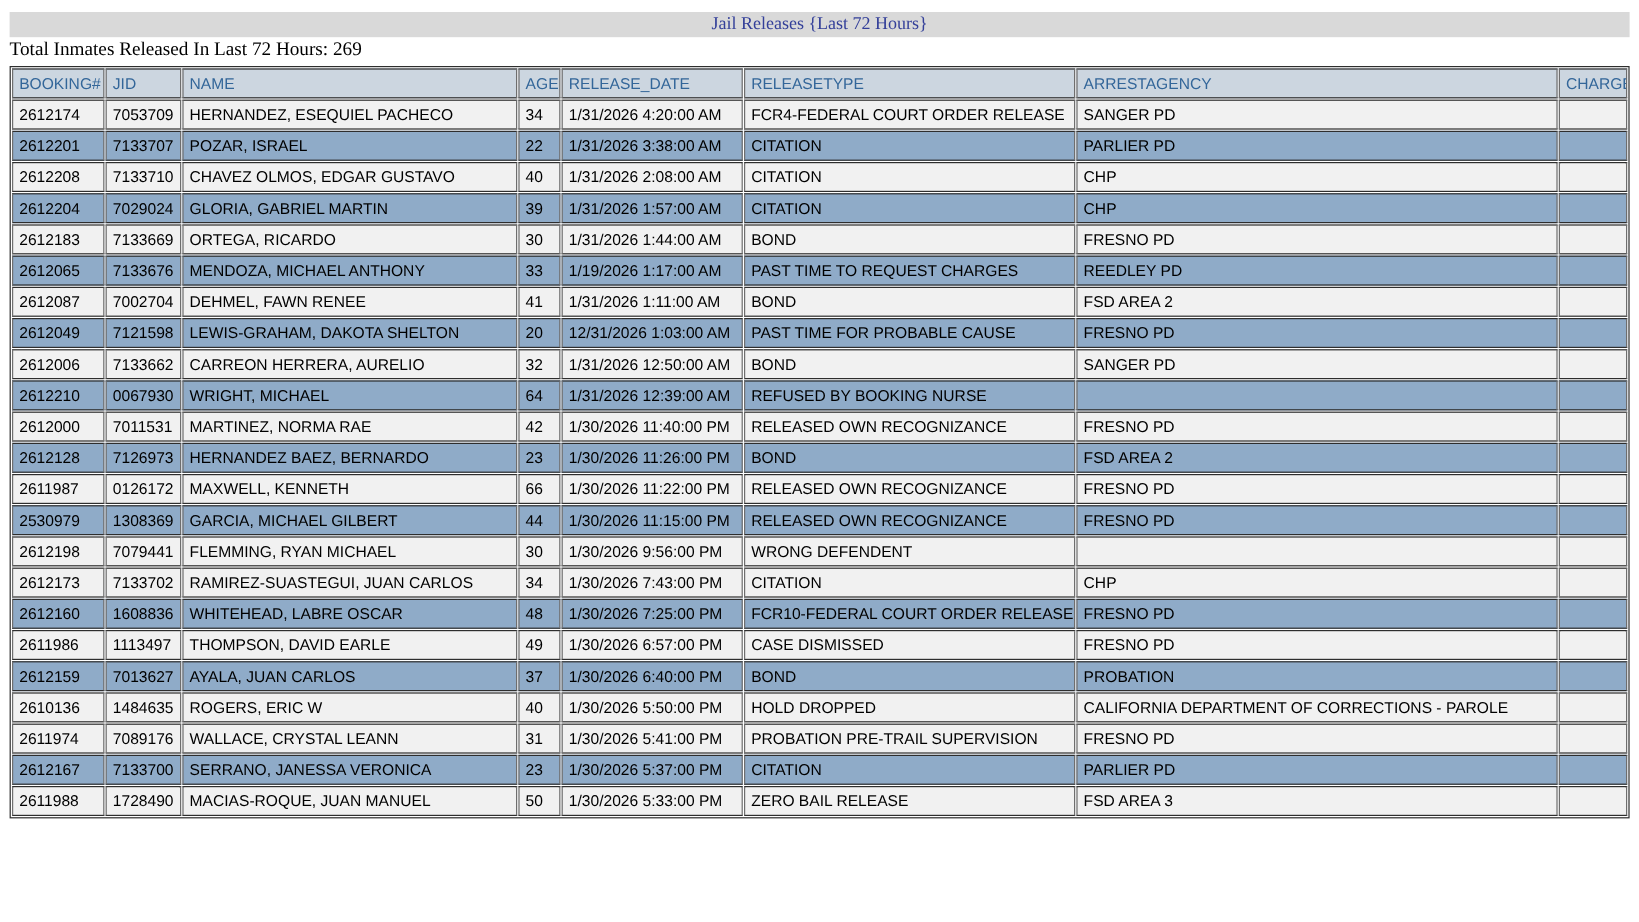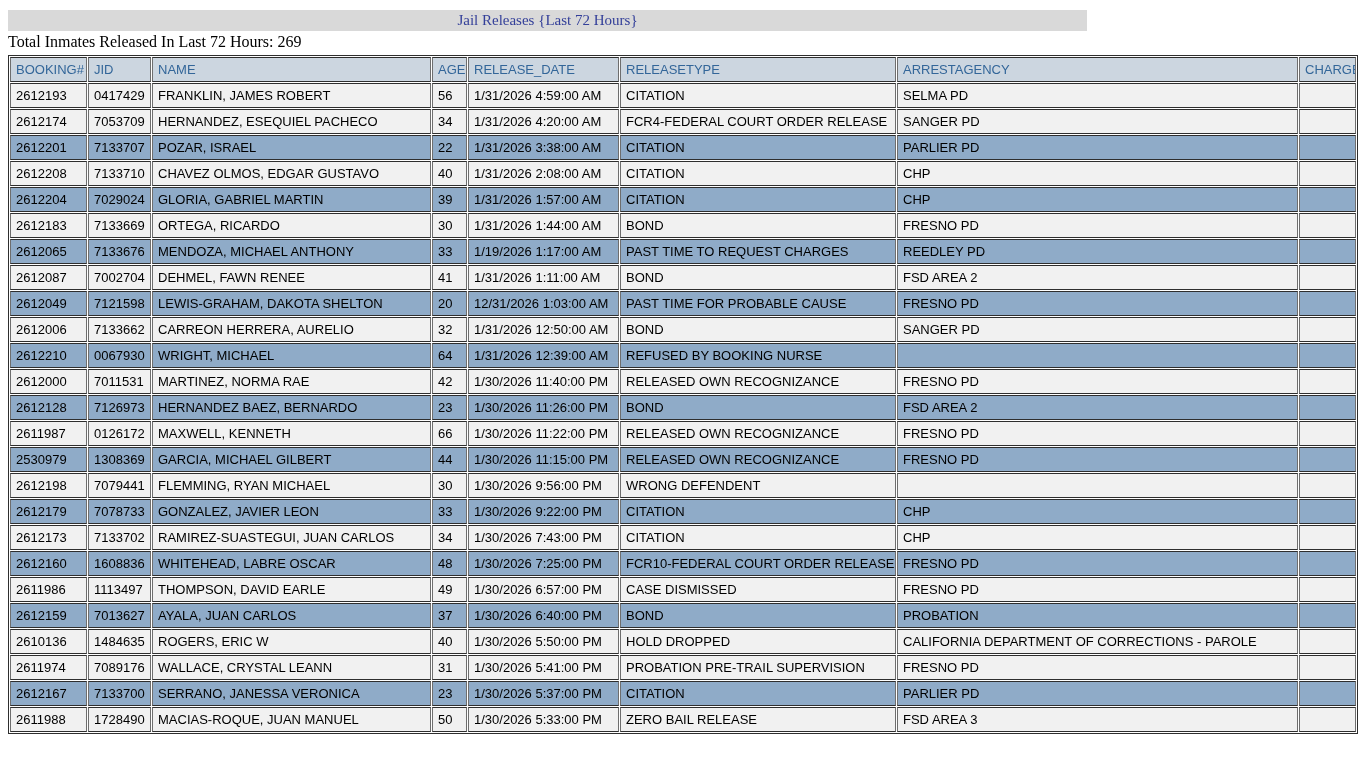--- a/index.html
+++ b/index.html
@@ -22,21 +22,21 @@
     font-family:"Liberation Sans", sans-serif;
   }
   .title-bar{
     background:var(--title-bar-bg);
     color:var(--title-text);
     font-family:"Liberation Serif", serif;
     font-size:15px;
     text-align:center;
     height:21px;
     line-height:21px;
-    width:1079px;
+    width:1350px;
   }
   .summary{
     font-family:"Liberation Serif", serif;
     font-size:16px;
     color:#000;
     margin:2px 0 4px 0;
     line-height:18px;
   }
   table.releases{
     border-collapse:separate;
@@ -98,30 +98,20 @@
       <th>NAME</th>
       <th>AGE</th>
       <th>RELEASE_DATE</th>
       <th>RELEASETYPE</th>
       <th>ARRESTAGENCY</th>
       <th>CHARGES</th>
     </tr>
   </thead>
   <tbody>
       <tr>
-        <td>2612193</td>
-        <td>0417429</td>
-        <td>FRANKLIN, JAMES ROBERT</td>
-        <td>56</td>
-        <td>1/31/2026 4:59:00 AM</td>
-        <td>CITATION</td>
-        <td>SELMA PD</td>
-        <td>&nbsp;</td>
-      </tr>
-      <tr>
         <td>2612174</td>
         <td>7053709</td>
         <td>HERNANDEZ, ESEQUIEL PACHECO</td>
         <td>34</td>
         <td>1/31/2026 4:20:00 AM</td>
         <td>FCR4-FEDERAL COURT ORDER RELEASE</td>
         <td>SANGER PD</td>
         <td>&nbsp;</td>
       </tr>
       <tr class="alt">
@@ -257,30 +247,20 @@
       <tr>
         <td>2612198</td>
         <td>7079441</td>
         <td>FLEMMING, RYAN MICHAEL</td>
         <td>30</td>
         <td>1/30/2026 9:56:00 PM</td>
         <td>WRONG DEFENDENT</td>
         <td>&nbsp;</td>
         <td>&nbsp;</td>
       </tr>
-      <tr class="alt">
-        <td>2612179</td>
-        <td>7078733</td>
-        <td>GONZALEZ, JAVIER LEON</td>
-        <td>33</td>
-        <td>1/30/2026 9:22:00 PM</td>
-        <td>CITATION</td>
-        <td>CHP</td>
-        <td>&nbsp;</td>
-      </tr>
       <tr>
         <td>2612173</td>
         <td>7133702</td>
         <td>RAMIREZ-SUASTEGUI, JUAN CARLOS</td>
         <td>34</td>
         <td>1/30/2026 7:43:00 PM</td>
         <td>CITATION</td>
         <td>CHP</td>
         <td>&nbsp;</td>
       </tr>

